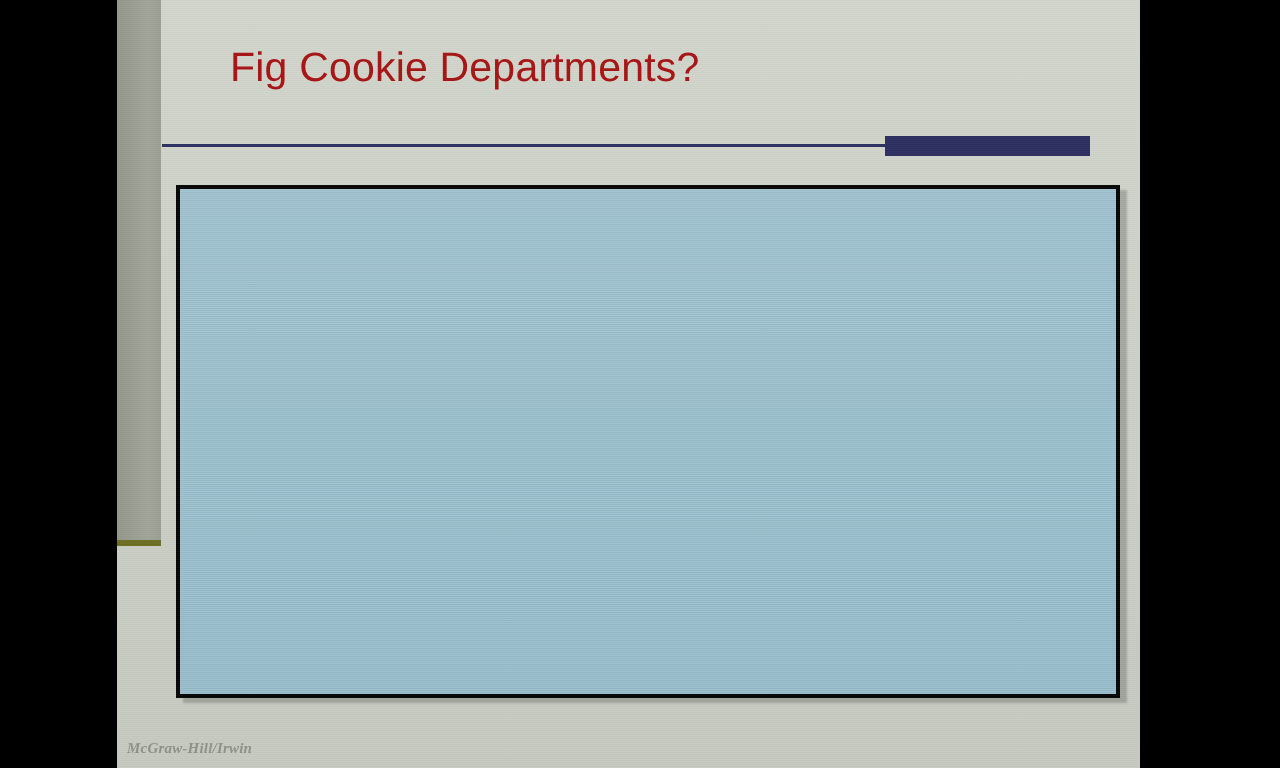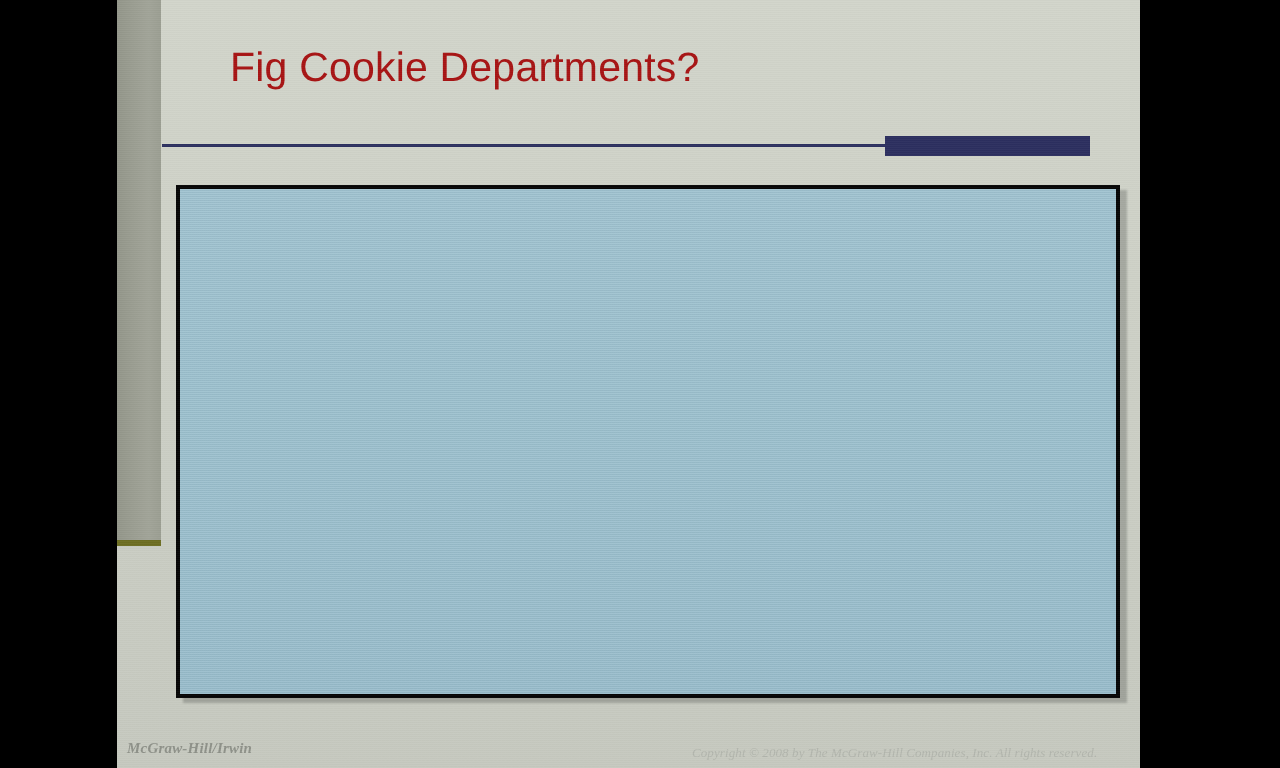--- a/index.html
+++ b/index.html
@@ -195,16 +195,15 @@
     <div class="rule-block"></div>
 
     <div class="content-shadow"></div>
 
     <div class="content-panel">
       <div class="content-body"></div>
     </div>
 
     <div class="footer-brand">McGraw-Hill/Irwin</div>
 
-    <div class="footer-copyright">Copyright © 2008 by The McGraw-Hill Companies, Inc. All rights reserved.</div>
 
   </div>
 </div>
 
 </body></html>

